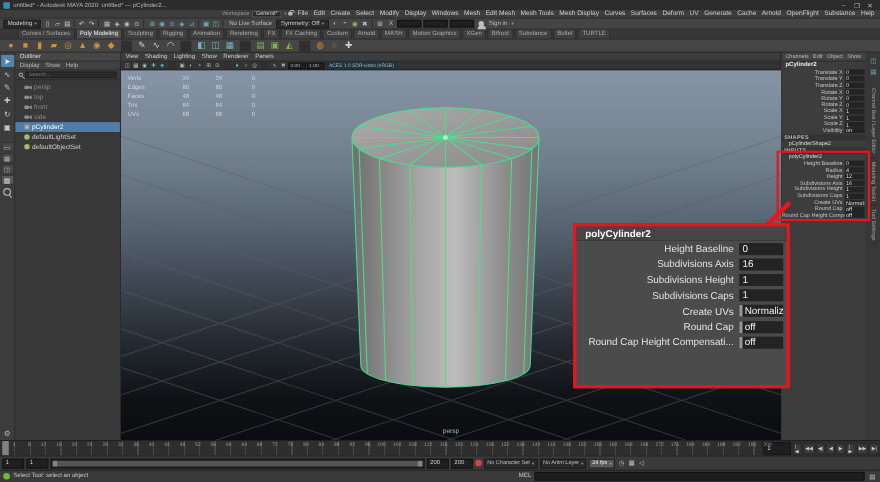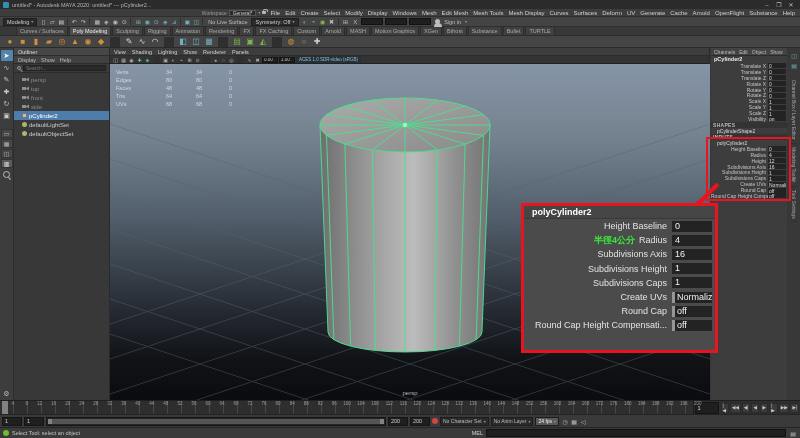--- a/index.html
+++ b/index.html
@@ -649,27 +649,20 @@
   <div>
 
       <div class="ov-row">
         <span class="ov-labels">
           <span class="ov-ann"></span>
           <span class="ov-label">Height Baseline</span>
         </span>
         <span class="ov-field">0</span>
       </div>
 
-      <div class="ov-row">
-        <span class="ov-labels">
-          <span class="ov-ann">半徑4公分</span>
-          <span class="ov-label">Radius</span>
-        </span>
-        <span class="ov-field">4</span>
-      </div>
 
 
       <div class="ov-row">
         <span class="ov-labels">
           <span class="ov-ann"></span>
           <span class="ov-label">Subdivisions Axis</span>
         </span>
         <span class="ov-field">16</span>
       </div>
 

